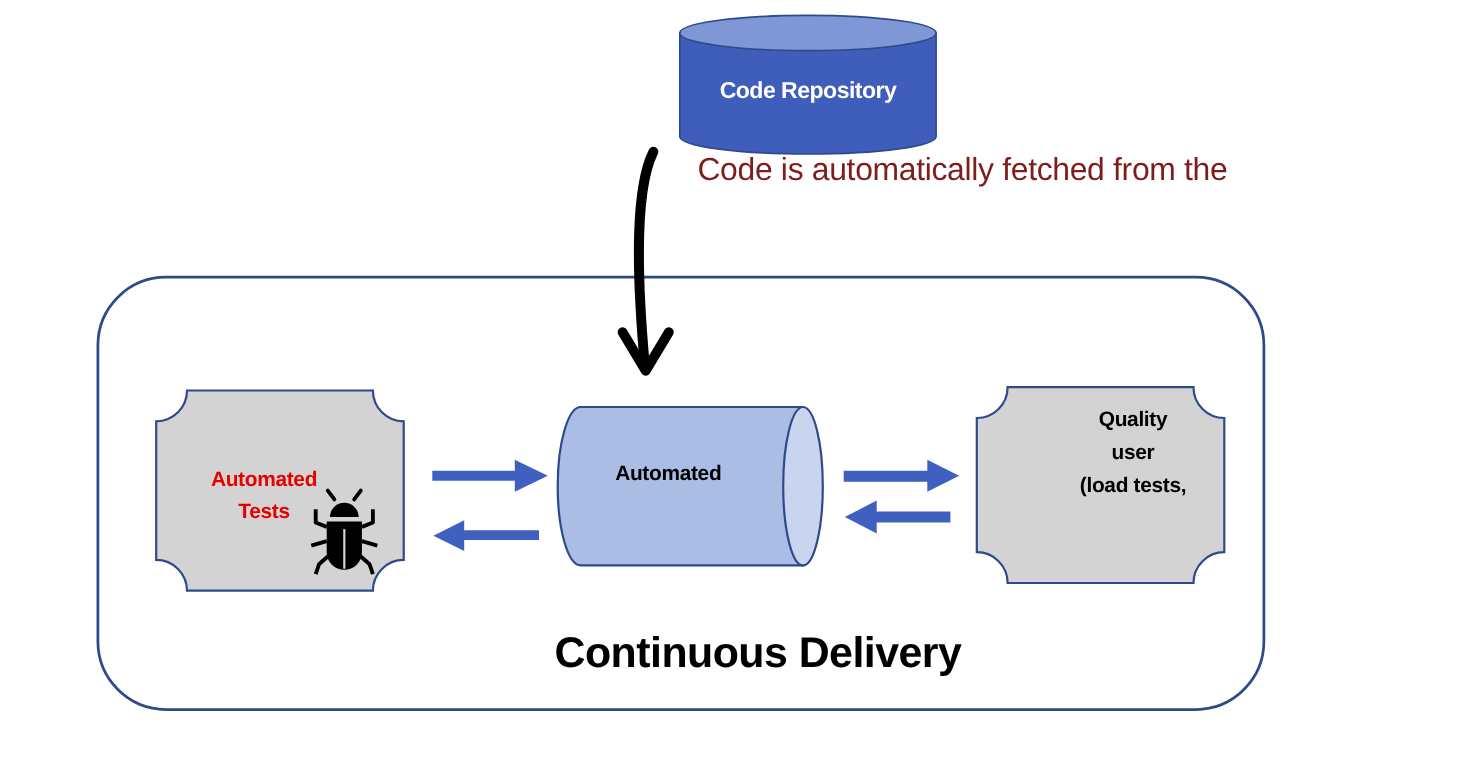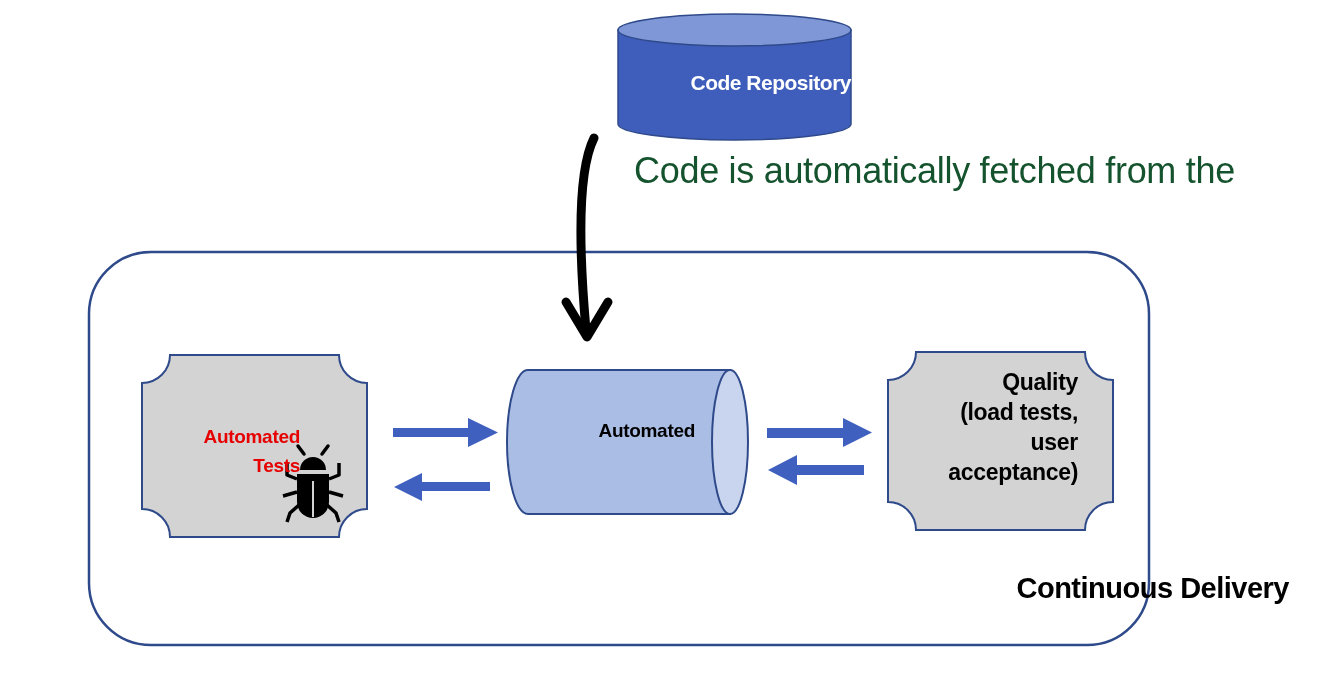--- a/index.html
+++ b/index.html
@@ -16,37 +16,37 @@
     }
     svg#diagram {
       position: absolute;
       left: 0;
       top: 0;
       width: 1344px;
       height: 696px;
     }
     .lbl {
       position: absolute;
-      text-align: right;
+      text-align: center;
       font-weight: bold;
       line-height: 1.25;
       white-space: nowrap;
     }
     #repo-label {
       left: 618px; top: 70px; width: 233px;
       color: #ffffff;
       font-size: 21px;
       letter-spacing: -0.5px;
     }
     #annotation {
       position: absolute;
-      left: 634px; top: 146px;
-      font-size: 36px;
+      left: 634px; top: 130px;
+      font-size: 29px;
       line-height: 50px;
-      color: #14532d;
+      color: #7f1d1d;
       white-space: nowrap;
       letter-spacing: -0.3px;
     }
     #annotation span { display: block; }
     #tests-label {
       left: 180px; top: 422px; width: 120px;
       color: #e60000;
       font-size: 19px;
       line-height: 29px;
       letter-spacing: -0.3px;
@@ -54,29 +54,30 @@
     #deploy-label {
       left: 520px; top: 416px; width: 175px;
       color: #000;
       font-size: 19px;
       line-height: 30px;
       letter-spacing: -0.3px;
     }
     #qa-label {
       left: 888px; top: 367px; width: 190px;
       color: #000;
-      font-size: 23px;
+      font-size: 19px;
       line-height: 30px;
       letter-spacing: -0.3px;
+      padding-left: 47px;
     }
     #qa-label span { display: block; }
     #cd-title {
       left: 89px; top: 570px; width: 1200px;
       color: #000;
-      font-size: 29px;
+      font-size: 39px;
       letter-spacing: -0.5px;
     }
   </style>
 </head>
 <body>
 
 <svg id="diagram" viewBox="0 0 1344 696" xmlns="http://www.w3.org/2000/svg">
 
   <rect x="89" y="252" width="1060" height="393" rx="62" ry="62" fill="#ffffff" stroke="#2f4a8a" stroke-width="2.5"></rect>
 
@@ -133,18 +134,17 @@
   <div>Automated</div>
   <div>Tests</div>
 </div>
 
 <div id="deploy-label" class="lbl">
   <div>Automated</div>
 </div>
 
 <div id="qa-label" class="lbl">
   <span>Quality</span>
+  <span>user</span>
   <span>(load tests,</span>
-  <span>user</span>
-  <span>acceptance)</span>
 </div>
 
 <div id="cd-title" class="lbl">Continuous Delivery</div>
 
 </body></html>

